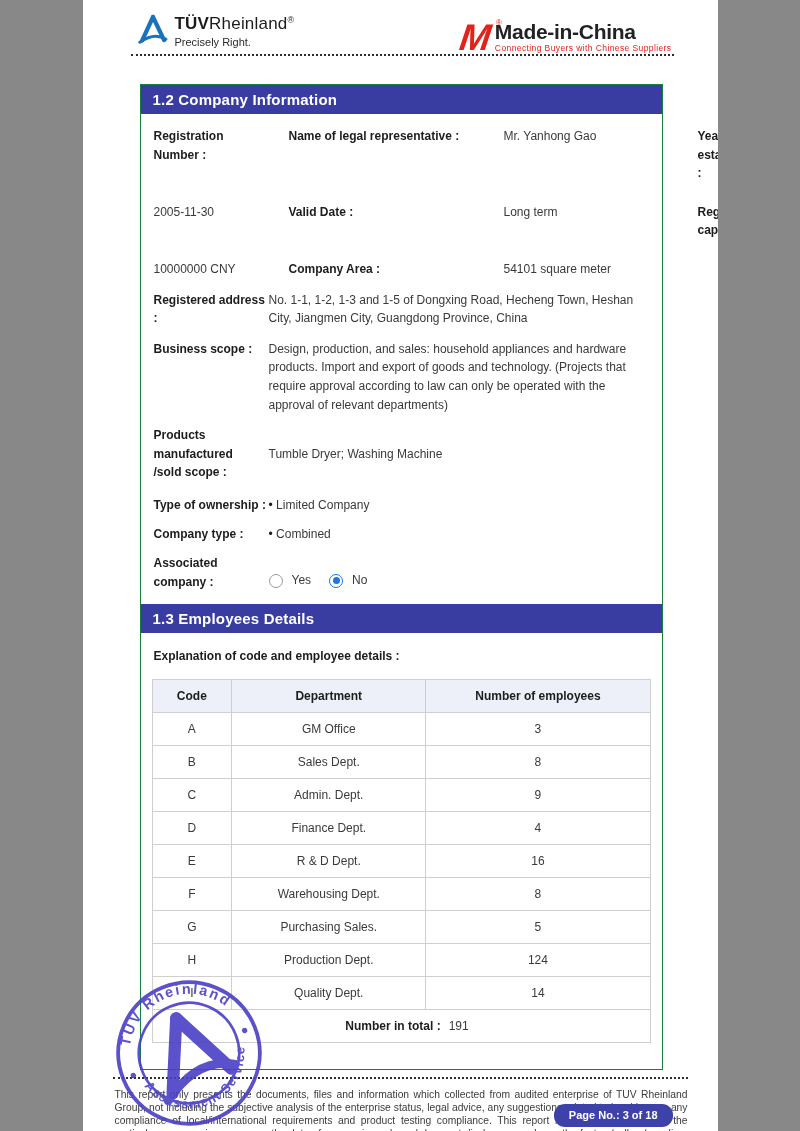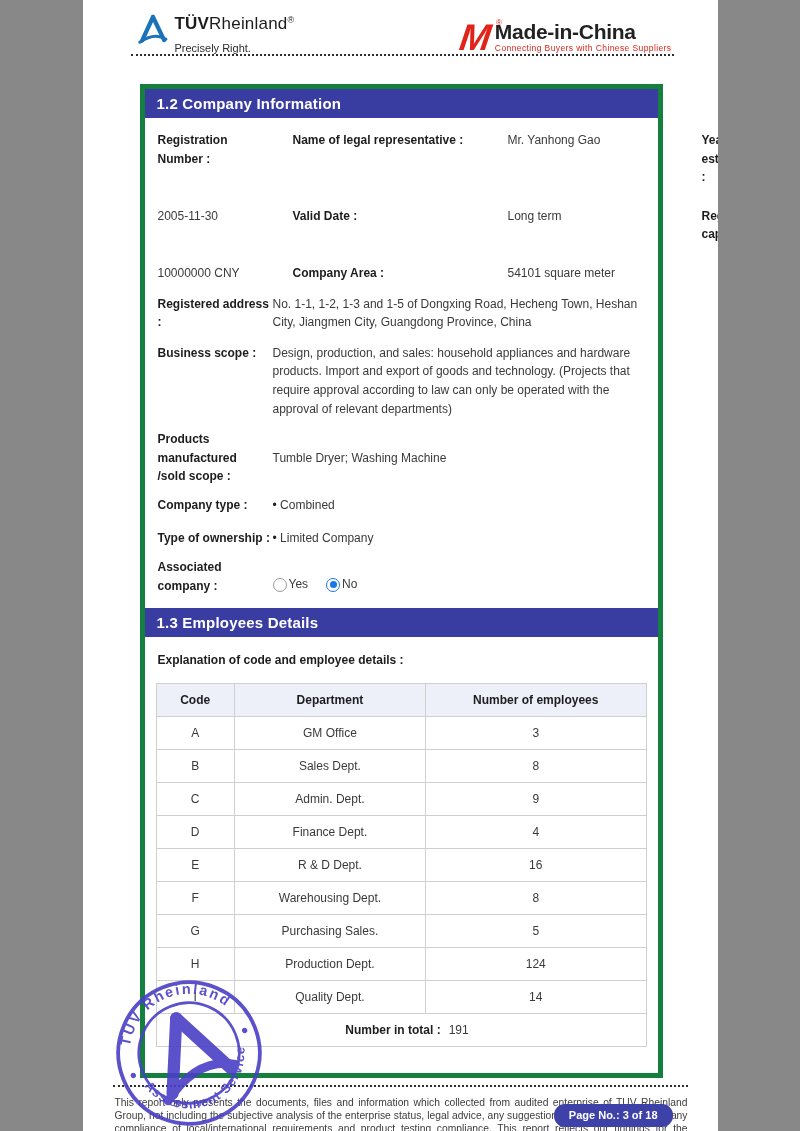--- a/index.html
+++ b/index.html
@@ -9,46 +9,46 @@
     background:#ffffff; overflow:hidden;
     font-family:"Liberation Sans","DejaVu Sans",sans-serif;
     color:#333;
   }
   
   .hdr { display:flex; justify-content:space-between; align-items:flex-start; padding:14px 46px 0 55px; height:52px; }
   .tuv-logo { display:flex; align-items:flex-start; gap:7px; }
   .tuv-text .brand { font-size:17px; color:#1c1c1c; letter-spacing:0.2px; }
   .tuv-text .brand b { font-weight:700; }
   .tuv-text .reg { font-size:9px; vertical-align:super; color:#1c1c1c; }
-  .tuv-text .tag { font-size:11px; color:#2b2b2b; margin-top:8px; }
+  .tuv-text .tag { font-size:11px; color:#2b2b2b; margin-top:2px; }
   .mic-logo { display:flex; align-items:flex-end; gap:4px; position:relative; margin-top:8px; }
   .mic-m { font-style:italic; font-weight:700; font-size:37px; line-height:30px; color:#e2231a; transform:skewX(-8deg); font-family:"Liberation Sans",sans-serif; }
   .mic-reg { position:absolute; left:36px; top:-4px; font-size:8px; color:#e2231a; }
   .mic-right .brand { font-size:21px; font-weight:700; color:#222; letter-spacing:-0.3px; line-height:20px; }
   .mic-right .tag { font-size:8.5px; color:#e2231a; letter-spacing:0.4px; margin-top:1px; }
   .dotline { border-top:2px dotted #2d2d2d; }
   .dot1 { margin:2px 44px 0 48px; }
   .dot2 { margin:7px 30px 0 30px; }
   
-  .content-box { margin:28px 55px 0 57px; border:5px solid #15803d; background:#fff; }
+  .content-box { margin:28px 55px 0 57px; border:1px solid #15803d; background:#fff; }
   .section-bar {
     height:29px; line-height:29px; background:#393da1; color:#fff;
     font-size:15px; font-weight:700; padding-left:12px; letter-spacing:0.2px;
   }
   .body1 { padding:13px 14px 13px 13px; font-size:12px; }
   .info-grid { display:grid; grid-template-columns:115px 195px 174px 1fr; row-gap:8px;gap:20px; }
   .lbl { font-weight:700; color:#1d1d1d; white-space:pre-line; line-height:1.55; }
   .val { color:#3a3a3a; line-height:1.55; }
   .field-full { display:flex; margin-top:12px; }
   .field-full .lbl { width:115px; flex:none; }
   .field-full .val { flex:1; padding-right:2px; }
   .bullet-val::before { content:"• "; color:#1d1d1d; }
   .field-radio { display:flex; margin-top:11px; align-items:center; }
   .field-radio .lbl { width:115px; flex:none; }
-  .radio-opt { display:inline-flex; align-items:center; gap:2px; margin-right:18px; cursor:pointer;margin-top:16px; }
+  .radio-opt { display:inline-flex; align-items:center; gap:9px; margin-right:18px; cursor:pointer;margin-top:16px; }
   .radio-ico { width:14px; height:14px; border-radius:50%; border:1.5px solid #9a9a9a; background:#fff; position:relative; display:inline-block; }
   .radio-ico.checked { border-color:#1b76e3; }
   .radio-ico.checked::after { content:""; position:absolute; left:2.5px; top:2.5px; width:7px; height:7px; border-radius:50%; background:#1b76e3; }
   .body2 { padding:14px 11px 26px 11px; font-size:12px; }
   .tbl-intro { font-weight:700; color:#1d1d1d; margin:2px 0 16px 2px; }
   table.emp { width:100%; border-collapse:collapse; }
   table.emp th, table.emp td { border:1px solid #cfcfcf; height:33px; text-align:center; font-size:12px; color:#3a3a3a; font-weight:400; }
   table.emp th { background:#edeff9; font-weight:700; color:#1d1d1d; }
   table.emp col.c1 { width:16%; } table.emp col.c2 { width:39%; } table.emp col.c3 { width:45%; }
   td.total-cell { text-align:left; padding-left:12px; }
@@ -123,27 +123,27 @@
         <div class="field-full">
           <span class="lbl">Business scope :</span>
           <span class="val">Design, production, and sales: household appliances and hardware products. Import and export of goods and technology. (Projects that require approval according to law can only be operated with the approval of relevant departments)</span>
         </div>
         <div class="field-full">
           <span class="lbl">Products manufactured
 /sold scope :</span>
           <span class="val" style="align-self:center">Tumble Dryer; Washing Machine</span>
         </div>
 
+        <div class="field-full" style="margin-top:14px">
+          <span class="lbl">Type of ownership :</span>
+          <span class="val bullet-val">Limited Company</span>
+        </div>
         <div class="field-full" style="margin-top:10px">
           <span class="lbl">Company type :</span>
           <span class="val bullet-val">Combined</span>
-        </div>
-        <div class="field-full" style="margin-top:14px">
-          <span class="lbl">Type of ownership :</span>
-          <span class="val bullet-val">Limited Company</span>
         </div>
 
         <div class="field-radio">
           <span class="lbl">Associated company :</span>
           <span class="radio-opt">
             <span class="radio-ico"></span>
             <span class="val">Yes</span>
           </span>
           <span class="radio-opt">
             <span class="radio-ico checked"></span>

